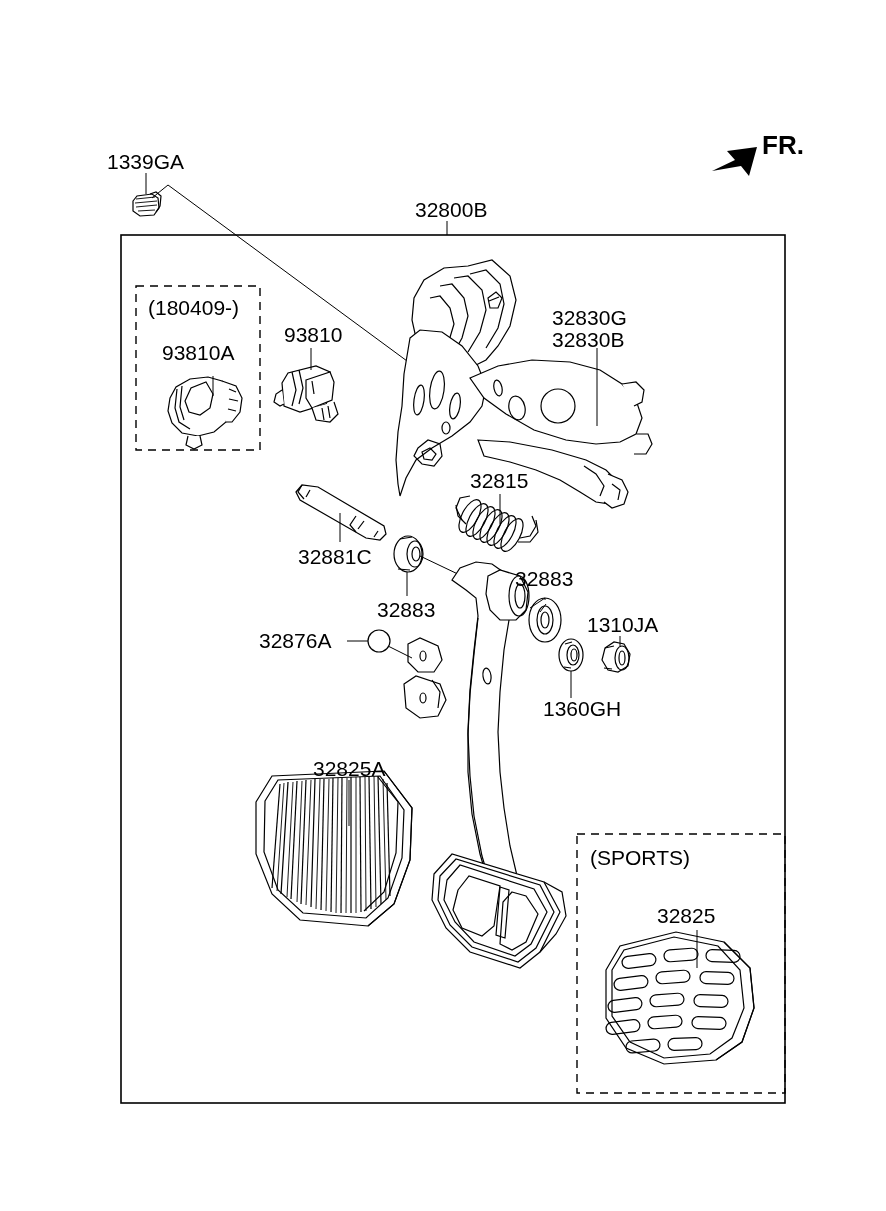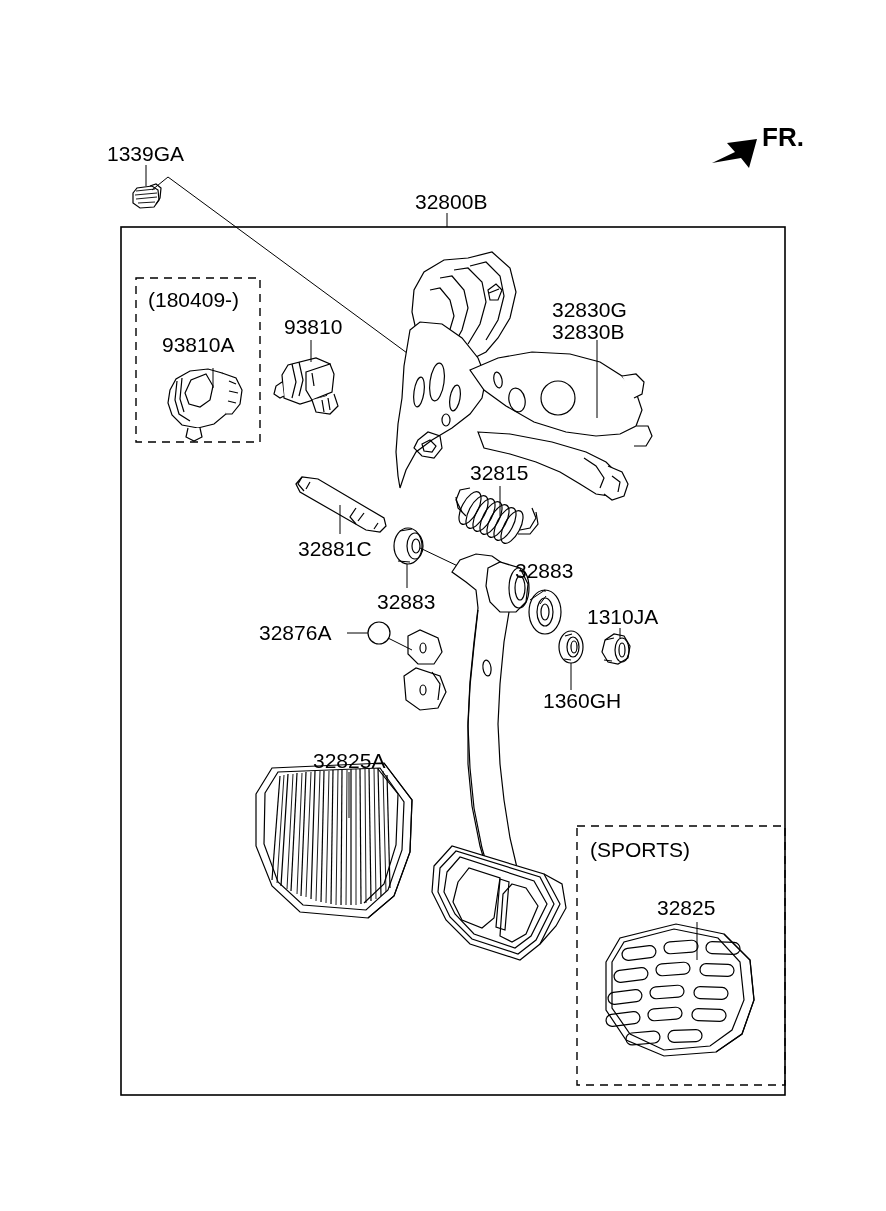--- a/index.html
+++ b/index.html
@@ -10,21 +10,21 @@
   }
   body {
     width: 886px;
     height: 1211px;
     position: relative;
     overflow: hidden;
     font-family: "Liberation Sans", sans-serif;
   }
   #diagram-root {
     position: absolute;
-    left: 0; top: 0;
+    left: 0; top: 8px;
     width: 886px;
     height: 952px;
   }
   svg.sheet {
     position: absolute;
     left: 0; top: 0;
     width: 886px;
     height: 1211px;
     display: block;
   }

